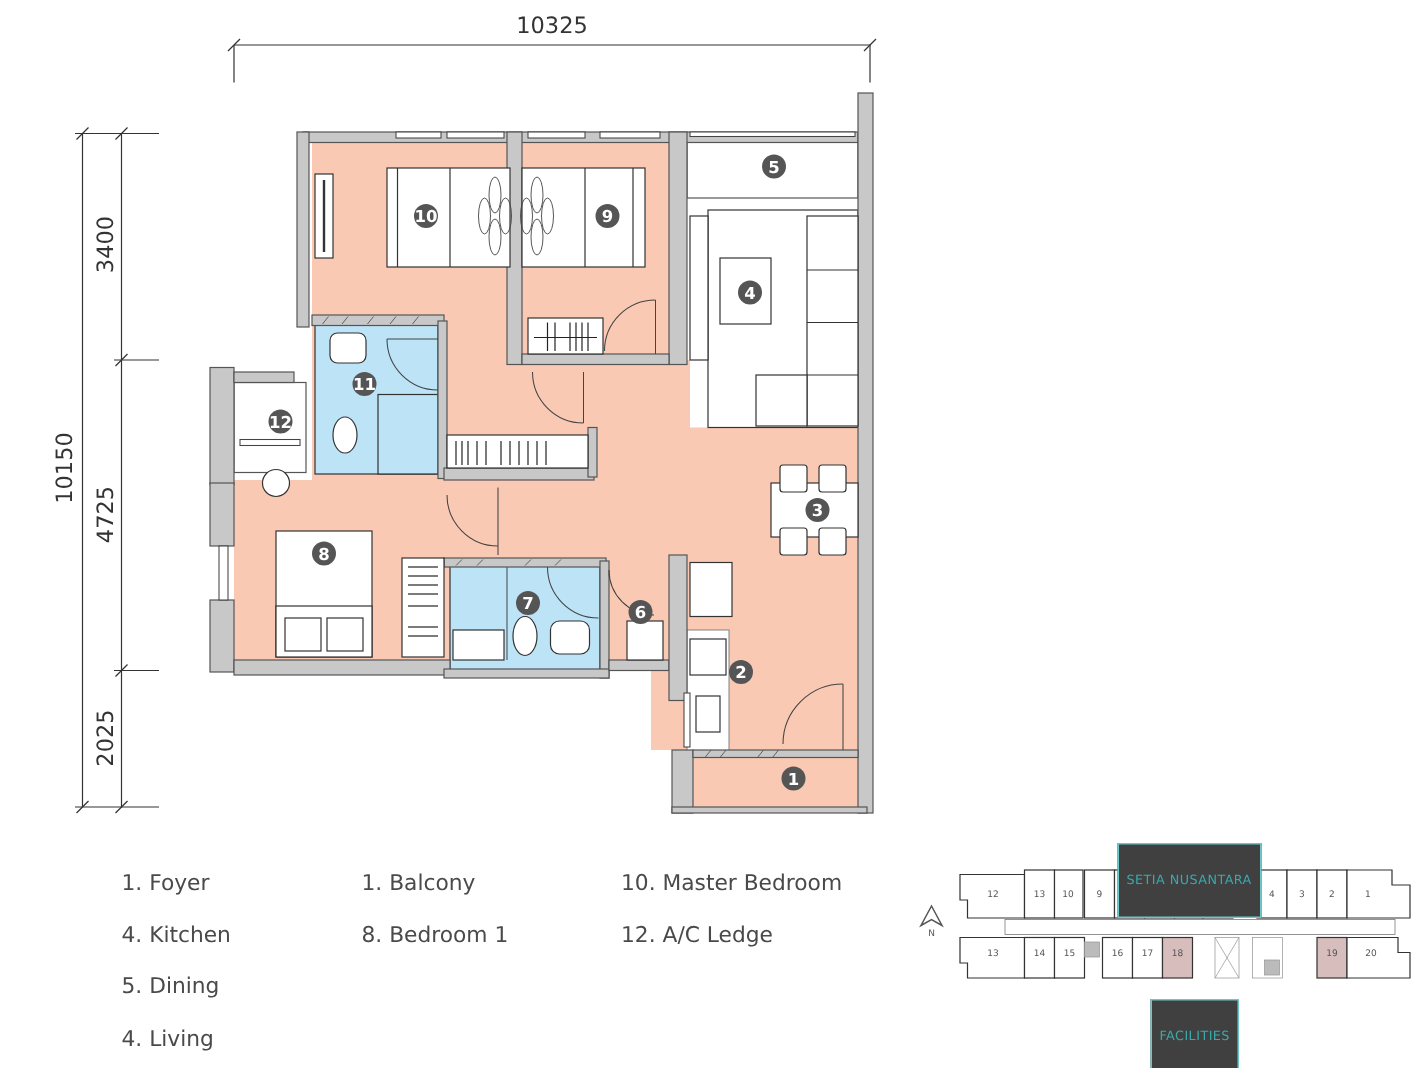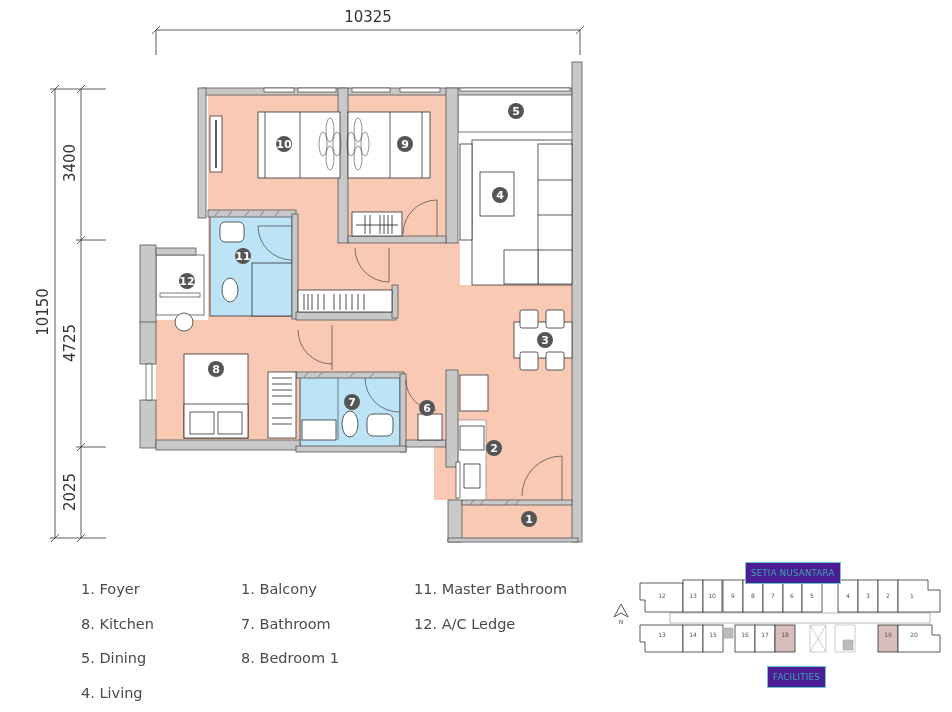--- a/index.html
+++ b/index.html
@@ -2,21 +2,21 @@
 <html><head>
 <meta charset="utf-8">
 <style>
   html, body { margin:0; padding:0; background:#ffffff; }
   body { width:952px; height:712px; position:relative; overflow:hidden; font-family:"DejaVu Sans", sans-serif; }
   #plan { position:absolute; left:0; top:0; width:952px; height:712px; }
   .dim-text { font-family:"DejaVu Sans", sans-serif; font-size:15px; fill:#333; }
   .legend { position:absolute; top:576px; left:56px; width:560px; height:128px;margin-left:25px; }
   .legend-col { position:absolute; top:0; }
   .legend-item { font-family:"DejaVu Sans", sans-serif; font-size:14.5px; color:#4a4a4a; height:34.5px; line-height:26px; white-space:nowrap; }
-  .keyplan-tag { position:absolute; font-family:"DejaVu Sans", sans-serif; font-size:8.5px; color:#3aa9ab; border:1px solid #6cc7c8; background:#4c1d95; padding:4px 5px; line-height:12px; letter-spacing:0.3px; }
+  .keyplan-tag { position:absolute; font-family:"DejaVu Sans", sans-serif; font-size:8.5px; color:#3aa9ab; border:1px solid #6cc7c8; background:#404040; padding:18px 5px; line-height:12px; letter-spacing:0.3px; }
   .num-text { font-family:"DejaVu Sans", sans-serif; font-size:11px; font-weight:bold; fill:#fff; }
   .unit-num { font-family:"DejaVu Sans", sans-serif; font-size:6px; fill:#555; }
 </style>
 </head>
 <body>
 
 <svg id="plan" viewBox="0 0 952 712" xmlns="http://www.w3.org/2000/svg">
 
   <g stroke="#333" stroke-width="0.8" fill="none">
     <line x1="156" y1="30" x2="580" y2="30"></line>
@@ -371,26 +371,25 @@
     </g>
   </g>
 </svg>
 
 <div class="keyplan-tag" style="left:745px; top:562px;">SETIA NUSANTARA</div>
 <div class="keyplan-tag" style="left:767px; top:666px;">FACILITIES</div>
 
 <div class="legend">
   <div class="legend-col" style="left:0;">
     <div class="legend-item">1. Foyer</div>
-    <div class="legend-item">8. Kitchen</div>
+    <div class="legend-item">4. Kitchen</div>
     <div class="legend-item">5. Dining</div>
     <div class="legend-item">4. Living</div>
   </div>
   <div class="legend-col" style="left:160px;">
     <div class="legend-item">1. Balcony</div>
-    <div class="legend-item">7. Bathroom</div>
     <div class="legend-item">8. Bedroom 1</div>
   </div>
   <div class="legend-col" style="left:333px;">
-    <div class="legend-item">11. Master Bathroom</div>
+    <div class="legend-item">10. Master Bedroom</div>
     <div class="legend-item">12. A/C Ledge</div>
   </div>
 </div>
 
 </body></html>

